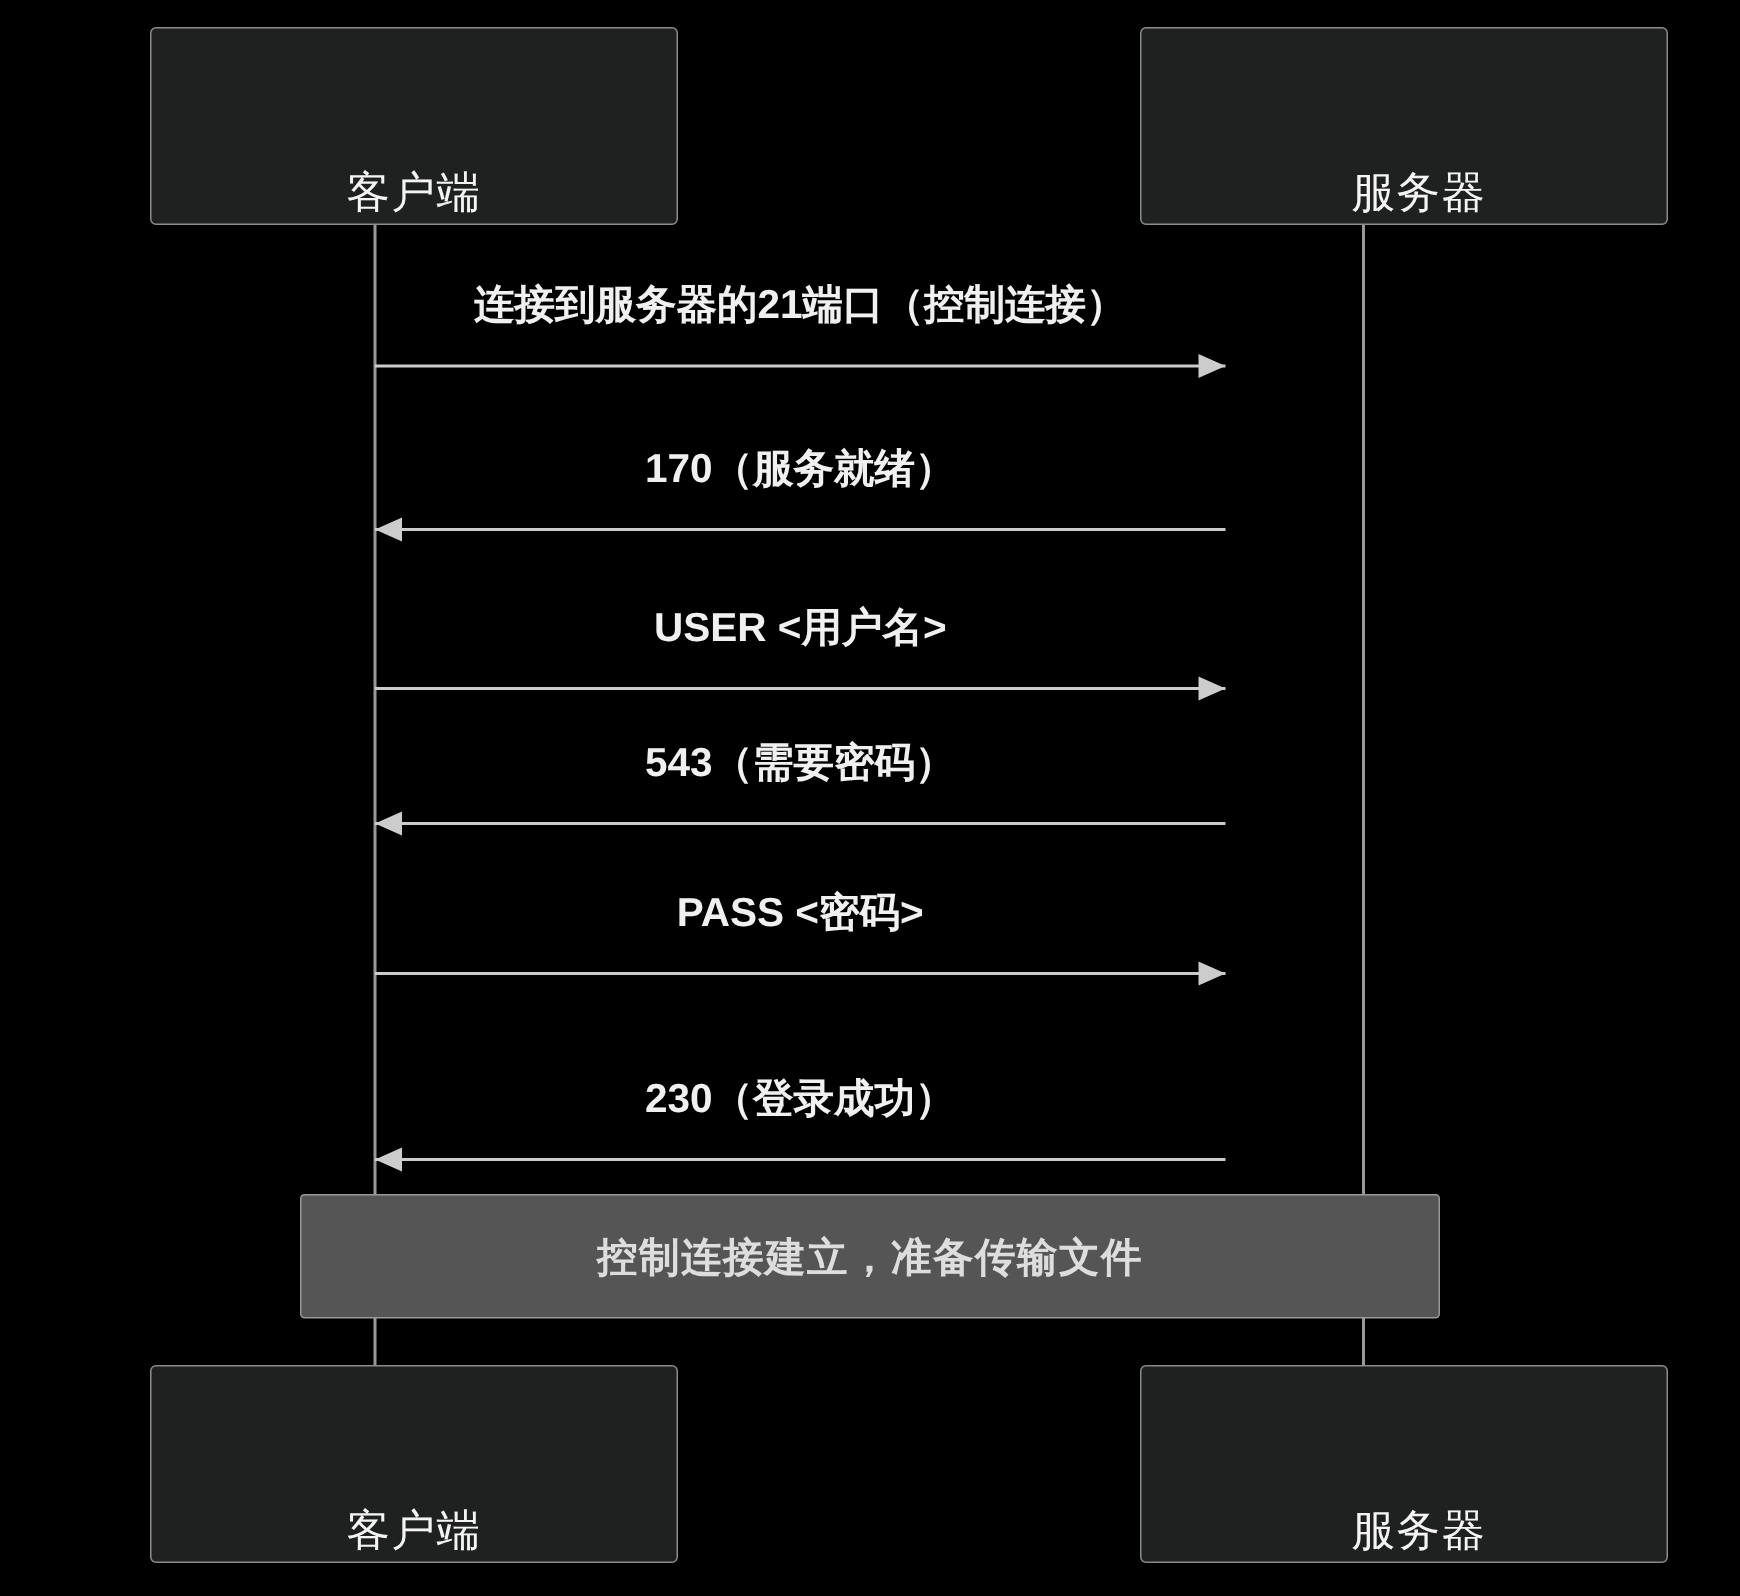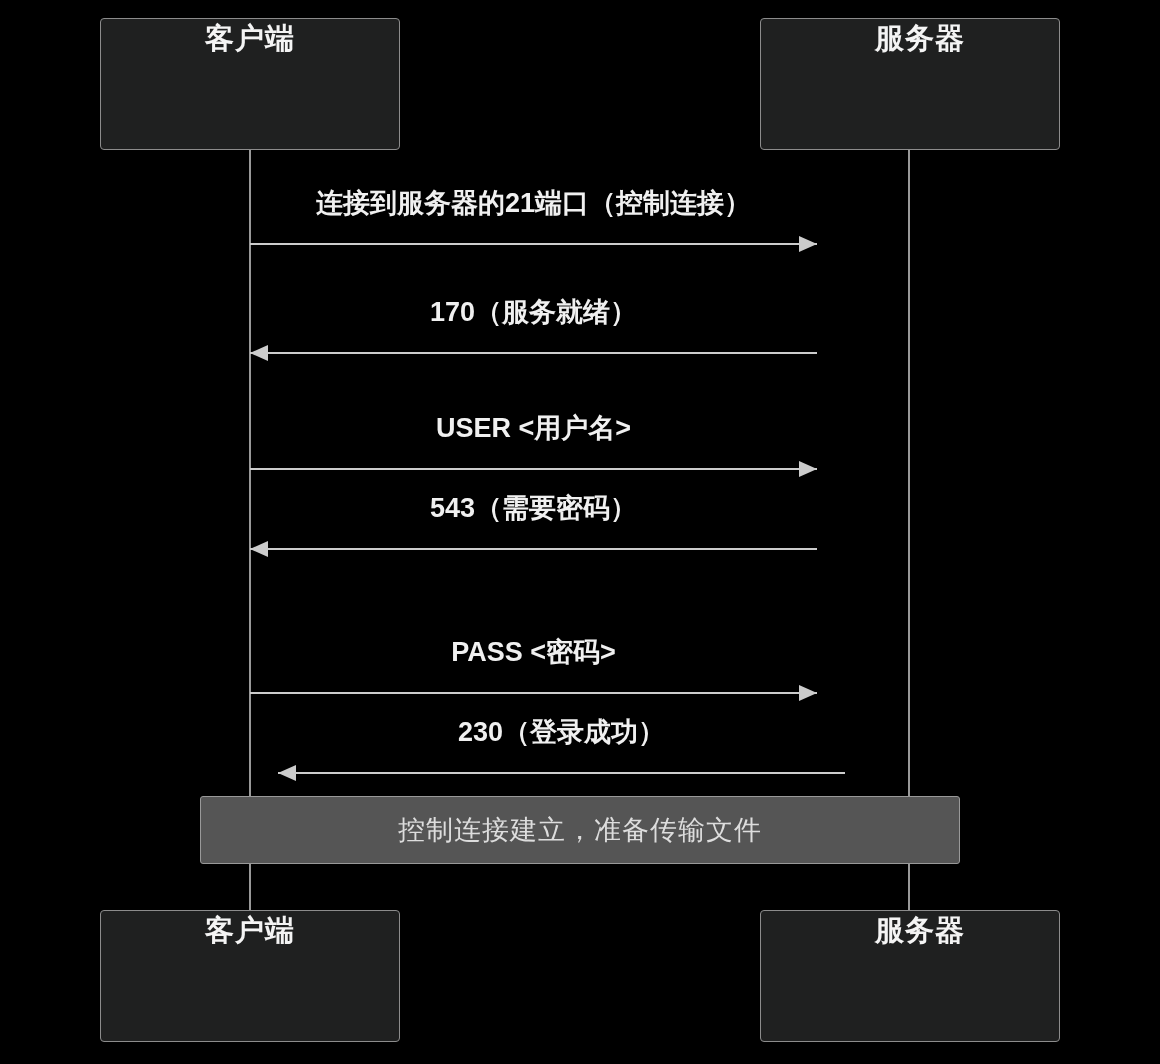--- a/index.html
+++ b/index.html
@@ -10,32 +10,32 @@
   }
   .diagram {
     position: relative;
     width: 1160px;
     height: 1064px;
     background: var(--bg, #000);
     overflow: hidden;
   }
   .actor {
     position: absolute;
-    width: 300px;
+    width: 352px;
     height: 132px;
     box-sizing: border-box;
     background: var(--actor-fill, #1f2020);
     border: 1px solid var(--actor-border, #8c8c8c);
     border-radius: 4px;
     display: flex;
-    align-items: flex-start;
+    align-items: flex-end;
     justify-content: center;
     color: var(--actor-text, #f4f4f4);
     font-size: 29px;
-    font-weight: 700;
+    font-weight: 400;
     letter-spacing: 1px;
   }
   .actor.client { left: 100px; }
   .actor.server { left: 760px; padding-left: 20px; }
   .actor.top    { top: 18px; }
   .actor.bottom { top: 910px; }
 
   .lifeline {
     position: absolute;
     top: 150px;
@@ -46,24 +46,24 @@
   .lifeline.client { left: 249px; }
   .lifeline.server { left: 908px; }
 
   .message {
     position: absolute;
     left: 250px;
     width: 567px;
   }
   .m1 { top: 183px; }
   .m2 { top: 292px; }
-  .m3 { top: 408px; }
+  .m3 { top: 398px; }
   .m4 { top: 488px; }
-  .m5 { top: 632px; }
-  .m6 { top: 712px; padding-left: 28px; }
+  .m5 { top: 588px; }
+  .m6 { top: 712px; }
 
   .msg-text {
     height: 40px;
     line-height: 40px;
     text-align: center;
     color: var(--message-text, #f0f0f0);
     font-size: 27px;
     font-weight: 600;
     margin-bottom: 20px;
     white-space: nowrap;
@@ -88,31 +88,31 @@
   .arrow.left .head {
     left: 0;
     border-right: 18px solid var(--arrow, #ccc);
   }
 
   .note {
     position: absolute;
     left: 200px;
     top: 796px;
     width: 760px;
-    height: 68px;
+    height: 83px;
     box-sizing: border-box;
     background: var(--note-fill, #555);
     border: 1px solid var(--note-border, #999);
     border-radius: 3px;
     display: flex;
     align-items: center;
     justify-content: center;
     color: var(--note-text, #ddd);
     font-size: 27px;
-    font-weight: 400;
+    font-weight: 700;
     letter-spacing: 1px;
   }
 </style>
 </head>
 <body>
 
 <div class="diagram">
 
   <div class="actor top client">
     <span>客户端</span>

